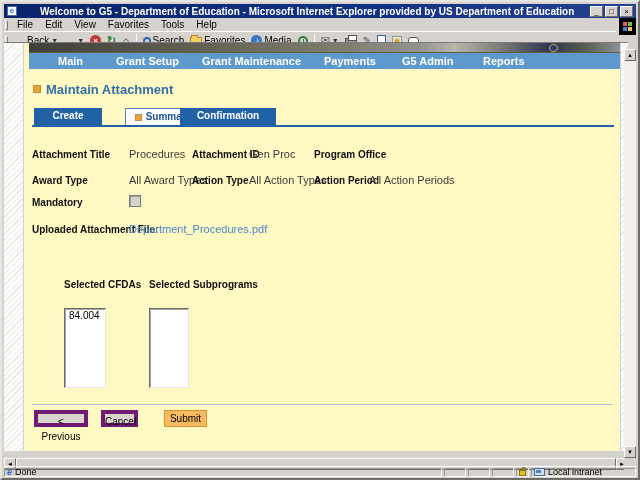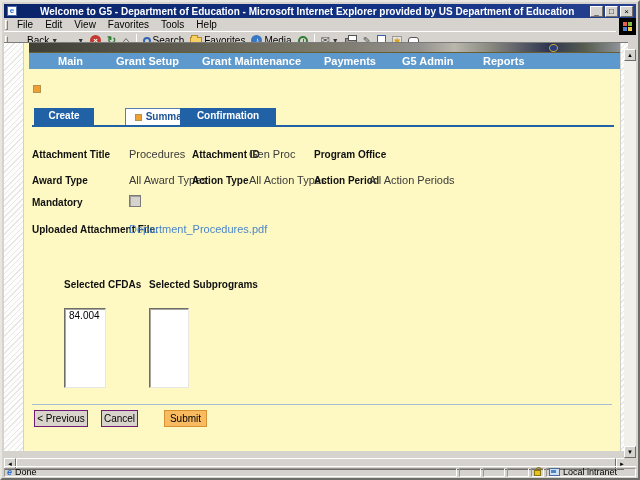--- a/index.html
+++ b/index.html
@@ -71,21 +71,21 @@
 
   .flabel { position:absolute; font-size:10px; font-weight:bold; color:#111; white-space:nowrap; }
   .fvalue { position:absolute; font-size:11px; color:#3a3a3a; white-space:nowrap; }
   #checkbox-mandatory { left:125px; top:152px; width:12px; height:12px; background:#d6d3ce; border:1px solid #7b7b7b; box-shadow:inset 1px 1px 0 #9f9d98; }
   #file-link { left:125px; top:180px; font-size:11px; color:#4a86c8; text-decoration:none; }
 
   .listbox { position:absolute; top:265px; height:80px; background:#fff; border:1px solid; border-color:#6f6d68 #e8e6e1 #e8e6e1 #6f6d68; box-shadow:inset 1px 1px 0 #a8a6a1; overflow:hidden; }
   .listbox .opt { font-size:10px; color:#000; padding:1px 4px; white-space:nowrap; }
 
   #btn-divider { left:28px; right:16px; top:361px; height:1px; background:#a8bed6; }
-  .btn { position:absolute; top:367px; height:17px; background:#d8d4cc; border:1px solid #701a75; font-size:10px; color:#000; text-align:center; line-height:15px; font-family:"Liberation Sans",sans-serif; }
+  .btn { position:absolute; top:367px; height:17px; background:#d8d4cc; border:4px solid #701a75; font-size:10px; color:#000; text-align:center; line-height:15px; font-family:"Liberation Sans",sans-serif; }
   #btn-submit { background:#f9bb5f; border:1px solid #d79233; }
 
   
   .sb-btn { position:absolute; width:12px; height:12px; background:#d6d3ce; border:1px solid; border-color:#fff #6f6d68 #6f6d68 #fff; font-size:6px; line-height:10px; text-align:center; color:#000; }
   #vscroll { position:absolute; right:2px; top:47px; width:12px; height:409px; background:#f1f0ea; }
   #hscroll { position:absolute; left:2px; top:456px; width:624px; height:12px; background:#f1f0ea; }
   #hscroll-thumb { position:absolute; left:12px; right:12px; top:0; height:12px; background:#d6d3ce; border:1px solid; border-color:#fff #6f6d68 #6f6d68 #fff; }
   #sb-corner { position:absolute; right:2px; top:456px; width:12px; height:12px; background:#d6d3ce; }
 
   
@@ -201,22 +201,23 @@
     <div id="navbar" class="abs">
       <span class="nav-item" style="left:29px">Main</span>
       <span class="nav-item" style="left:87px">Grant Setup</span>
       <span class="nav-item" style="left:173px">Grant Maintenance</span>
       <span class="nav-item" style="left:295px">Payments</span>
       <span class="nav-item" style="left:373px">G5 Admin</span>
       <span class="nav-item" style="left:454px">Reports</span>
     </div>
 
     <span class="bullet abs" id="heading-bullet"></span>
-
-    <div class="tab" style="left:30px;width:60px">Create</div>
+    <div id="heading" class="abs">Maintain Attachment</div>
+
+    <div class="tab" style="left:30px;width:68px">Create</div>
     <div class="tab active" style="left:97px;width:76px">
       <span class="bullet"></span>
       <span>Summary</span>
     </div>
     <div class="tab" style="left:176px;width:96px">Confirmation</div>
     <div id="tab-rule" class="abs"></div>
 
     <span class="flabel" style="left:28px;top:106px">Attachment Title</span>
     <span class="fvalue" style="left:125px;top:105px">Procedures</span>
     <span class="flabel" style="left:188px;top:106px">Attachment ID</span>
@@ -265,19 +266,19 @@
     <span class="pane" id="pane-status">
       <span class="ie-e">e</span>
       <span>Done</span>
     </span>
     <span class="pane p-sm"></span>
     <span class="pane p-sm"></span>
     <span class="pane p-sm"></span>
     <span class="pane">
         <span class="ico-lock"></span>
       </span>
-    <span class="pane" style="width:90px">
+    <span class="pane" style="width:105px">
       <span class="ico-net"></span>
       <span>Local intranet</span>
     </span>
   </div>
 
 </div>
 
 </body></html>

